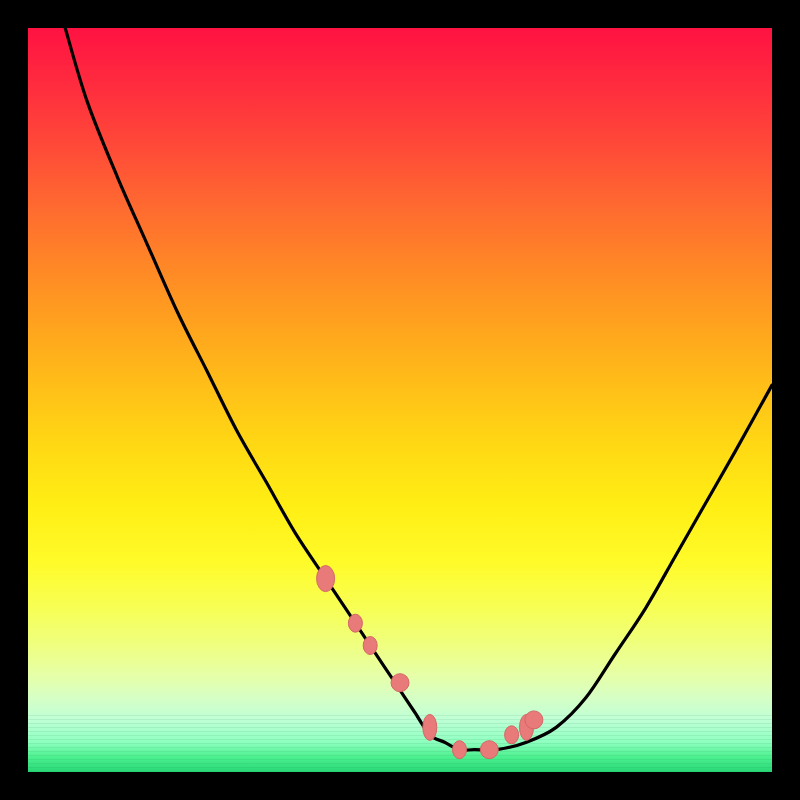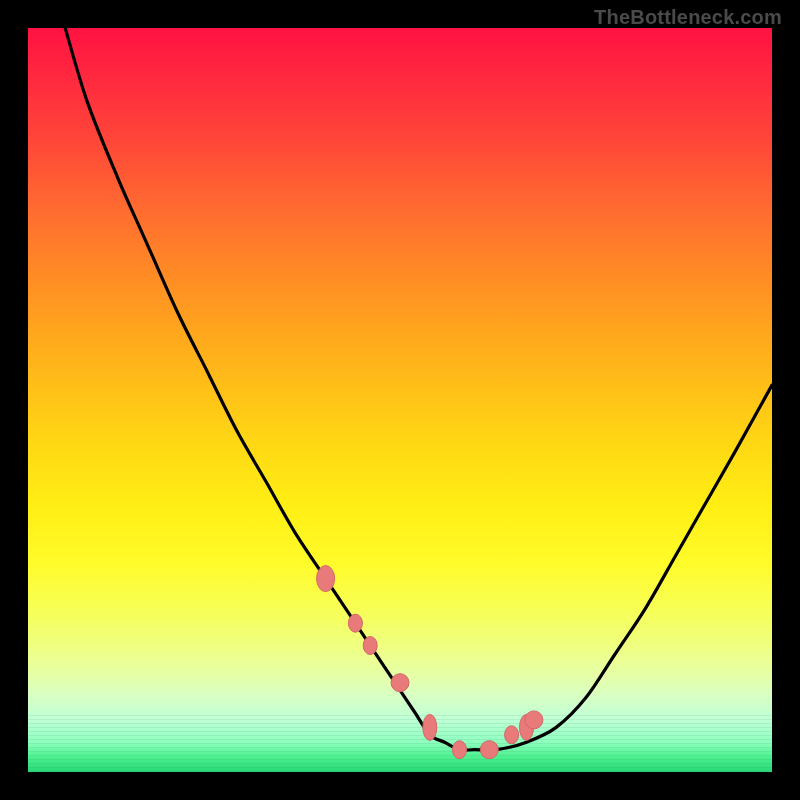--- a/index.html
+++ b/index.html
@@ -76,21 +76,20 @@
     font-size: 20px;
     font-weight: 600;
     letter-spacing: 0.2px;
     user-select: none;
   }
 </style>
 </head>
 <body>
 
 <div class="frame">
-  <div class="source-label">TheBottleneck.com</div>
 
   <div class="plot-area">
     <div class="gradient"></div>
     <div class="green-stripes"></div>
 
     <svg class="curve" viewBox="0 0 744 744" preserveAspectRatio="none">
       <path d="M 37.2 0.0 C 40.9 12.4, 50.8 49.6, 59.5 74.4 C 68.2 99.2, 79.4 125.2, 89.3 148.8 C 99.2 172.4, 109.1 193.4, 119.0 215.8 C 129.0 238.1, 138.9 261.6, 148.8 282.7 C 158.7 303.8, 168.6 322.4, 178.6 342.2 C 188.5 362.1, 198.4 383.2, 208.3 401.8 C 218.2 420.4, 228.2 436.5, 238.1 453.8 C 248.0 471.2, 257.9 489.8, 267.8 505.9 C 277.8 522.0, 287.7 535.7, 297.6 550.6 C 307.5 565.4, 317.4 580.3, 327.4 595.2 C 337.3 610.1, 349.7 628.7, 357.1 639.8 C 364.6 651.0, 367.0 654.7, 372.0 662.2 C 377.0 669.6, 381.9 677.0, 386.9 684.5 C 391.8 691.9, 396.8 701.8, 401.8 706.8 C 406.7 711.8, 411.7 711.8, 416.6 714.2 C 421.6 716.7, 426.6 720.4, 431.5 721.7 C 436.5 722.9, 440.2 721.7, 446.4 721.7 C 452.6 721.7, 460.0 722.9, 468.7 721.7 C 477.4 720.4, 488.6 718.0, 498.5 714.2 C 508.4 710.5, 518.3 706.8, 528.2 699.4 C 538.2 691.9, 548.1 682.0, 558.0 669.6 C 567.9 657.2, 577.8 639.8, 587.8 625.0 C 597.7 610.1, 607.6 596.4, 617.5 580.3 C 627.4 564.2, 637.4 545.6, 647.3 528.2 C 657.2 510.9, 667.1 493.5, 677.0 476.2 C 687.0 458.8, 695.6 443.9, 706.8 424.1 C 718.0 404.2, 737.8 368.3, 744.0 357.1" fill="none" stroke-width="3.2" stroke-linecap="round" stroke-linejoin="round" stroke="#000000"></path>
       <g>
           <ellipse cx="297.6" cy="550.6" rx="9" ry="13" fill="#e97a7a" stroke="#d46666" stroke-width="1"></ellipse>
           <ellipse cx="327.4" cy="595.2" rx="7" ry="9" fill="#e97a7a" stroke="#d46666" stroke-width="1"></ellipse>

